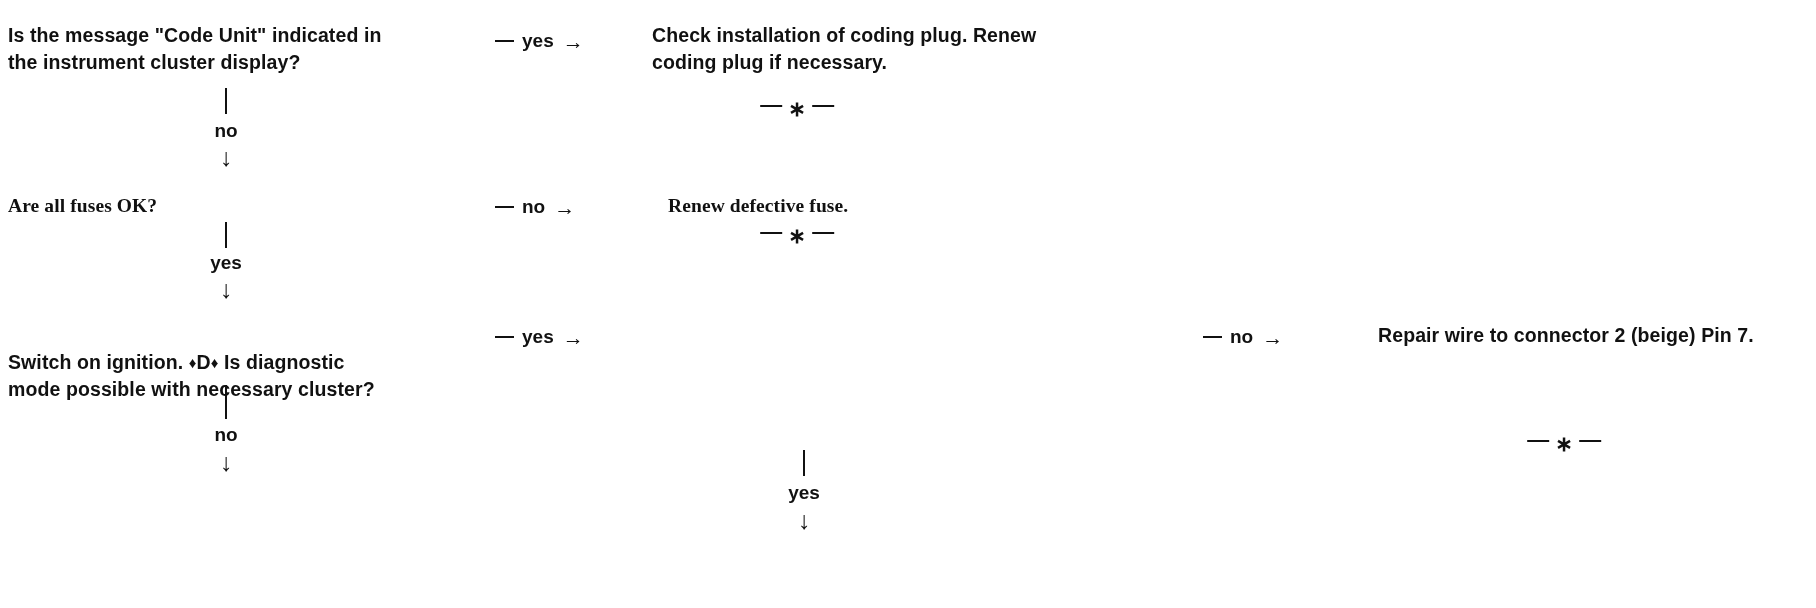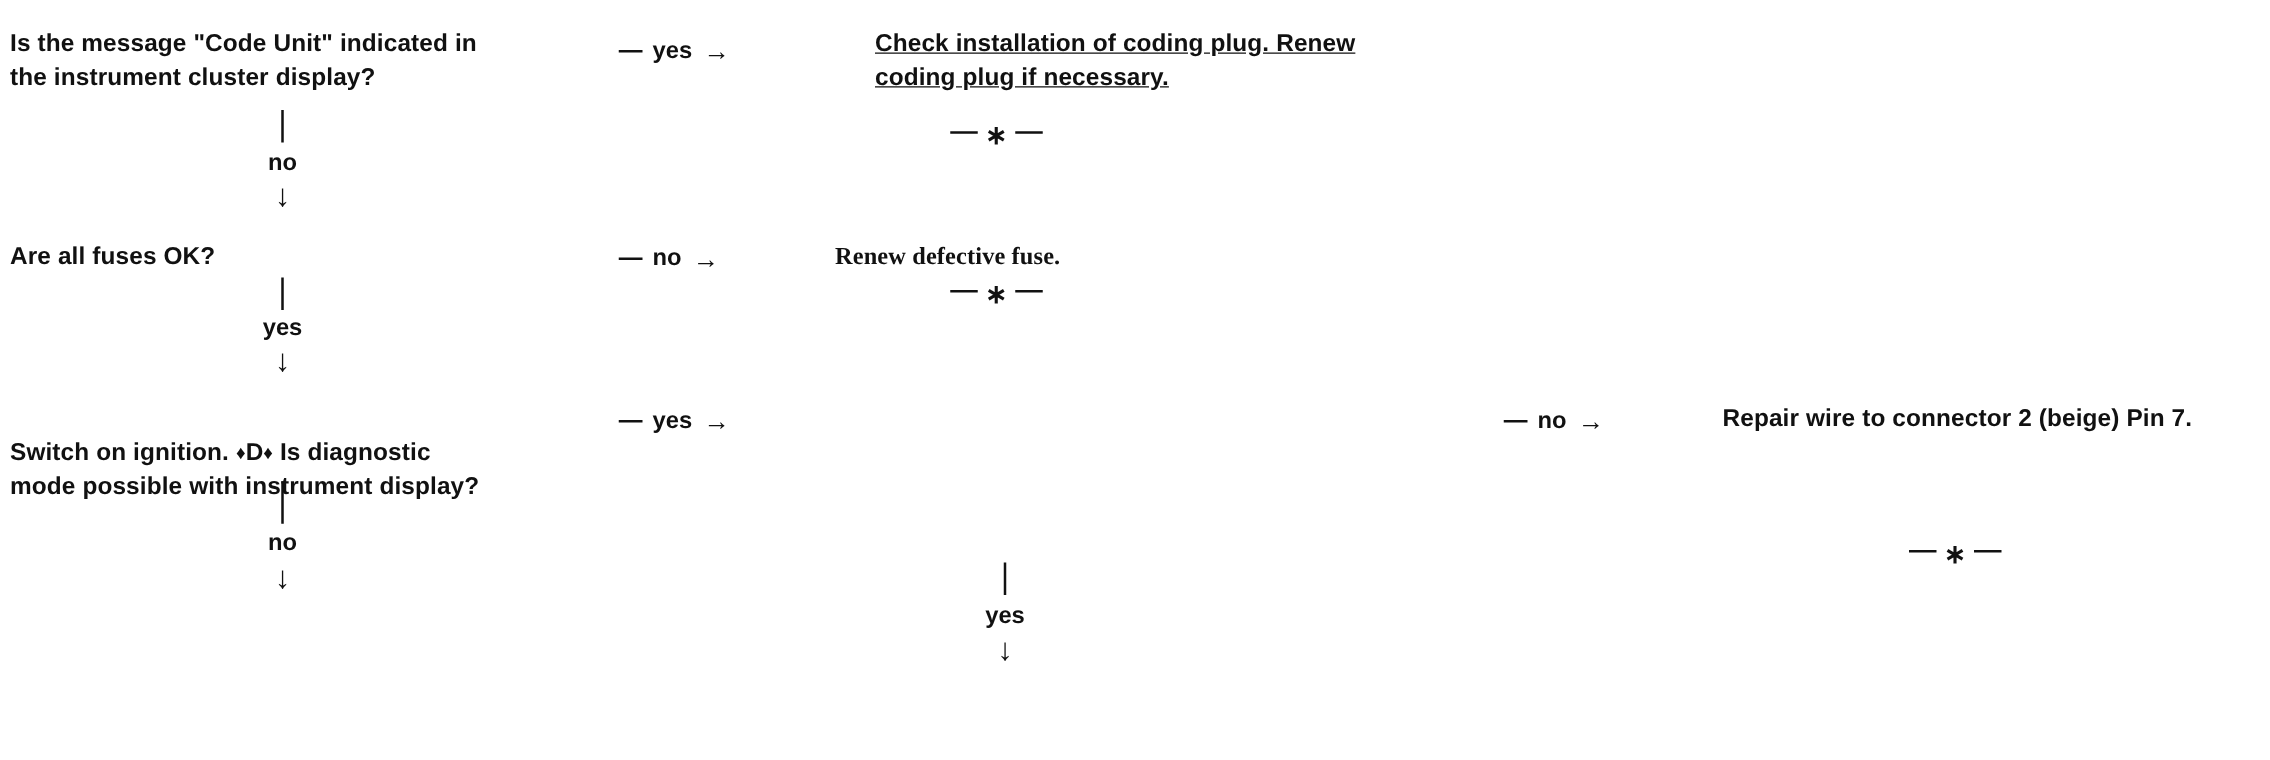--- a/index.html
+++ b/index.html
@@ -112,34 +112,34 @@
 
   <div class="node" style="left:8px; top:22px; width:430px;">Is the message "Code Unit" indicated in
 the instrument cluster display?</div>
 
   <div class="branch" style="left:495px; top:28px;">
     <span class="dash"></span>
     <span>yes</span>
     <span class="arrowglyph">→</span>
   </div>
 
-  <div class="node" style="left:700px; top:22px; width:480px;text-decoration:underline;">Check installation of coding plug. Renew
+  <div class="node" style="left:652px; top:22px; width:480px;">Check installation of coding plug. Renew
 coding plug if necessary.</div>
 
   <div class="endmark" style="left:797px; top:95px;">
     <span class="bar"></span>
     <span class="star">∗</span>
     <span class="bar"></span>
   </div>
 
   <div class="vline" style="left:225px; top:88px; height:26px;"></div>
   <div class="vlabel" style="left:226px; top:120px;">no</div>
   <div class="downarrow" style="left:226px; top:145px;">↓</div>
 
-  <div class="node" style="left:8px; top:192px; width:430px;">Are all fuses OK?</div>
+  <div class="node" style="left:8px; top:192px; width:430px;font-family:Liberation Serif, serif;">Are all fuses OK?</div>
 
   <div class="branch" style="left:495px; top:194px;">
     <span class="dash"></span>
     <span>no</span>
     <span class="arrowglyph">→</span>
   </div>
 
   <div class="node" style="left:668px; top:192px; width:480px;font-family:Liberation Serif, serif;">Renew defective fuse.</div>
 
   <div class="endmark" style="left:797px; top:222px;">
@@ -147,21 +147,21 @@
     <span class="star">∗</span>
     <span class="bar"></span>
   </div>
 
   <div class="vline" style="left:225px; top:222px; height:26px;"></div>
   <div class="vlabel" style="left:226px; top:252px;">yes</div>
   <div class="downarrow" style="left:226px; top:277px;">↓</div>
 
   <div class="node" style="left:8px; top:322px; width:450px;">
     <span>Switch on ignition. </span><span class="diamond">♦</span><span class="dbold">D</span><span class="diamond">♦</span><span> Is diagnostic
-mode possible with instrument display?</span>
+mode possible with necessary cluster?</span>
   </div>
 
   <div class="branch" style="left:495px; top:324px;">
     <span class="dash"></span>
     <span>yes</span>
     <span class="arrowglyph">→</span>
   </div>
 
 
   <div class="branch" style="left:1203px; top:324px;">

